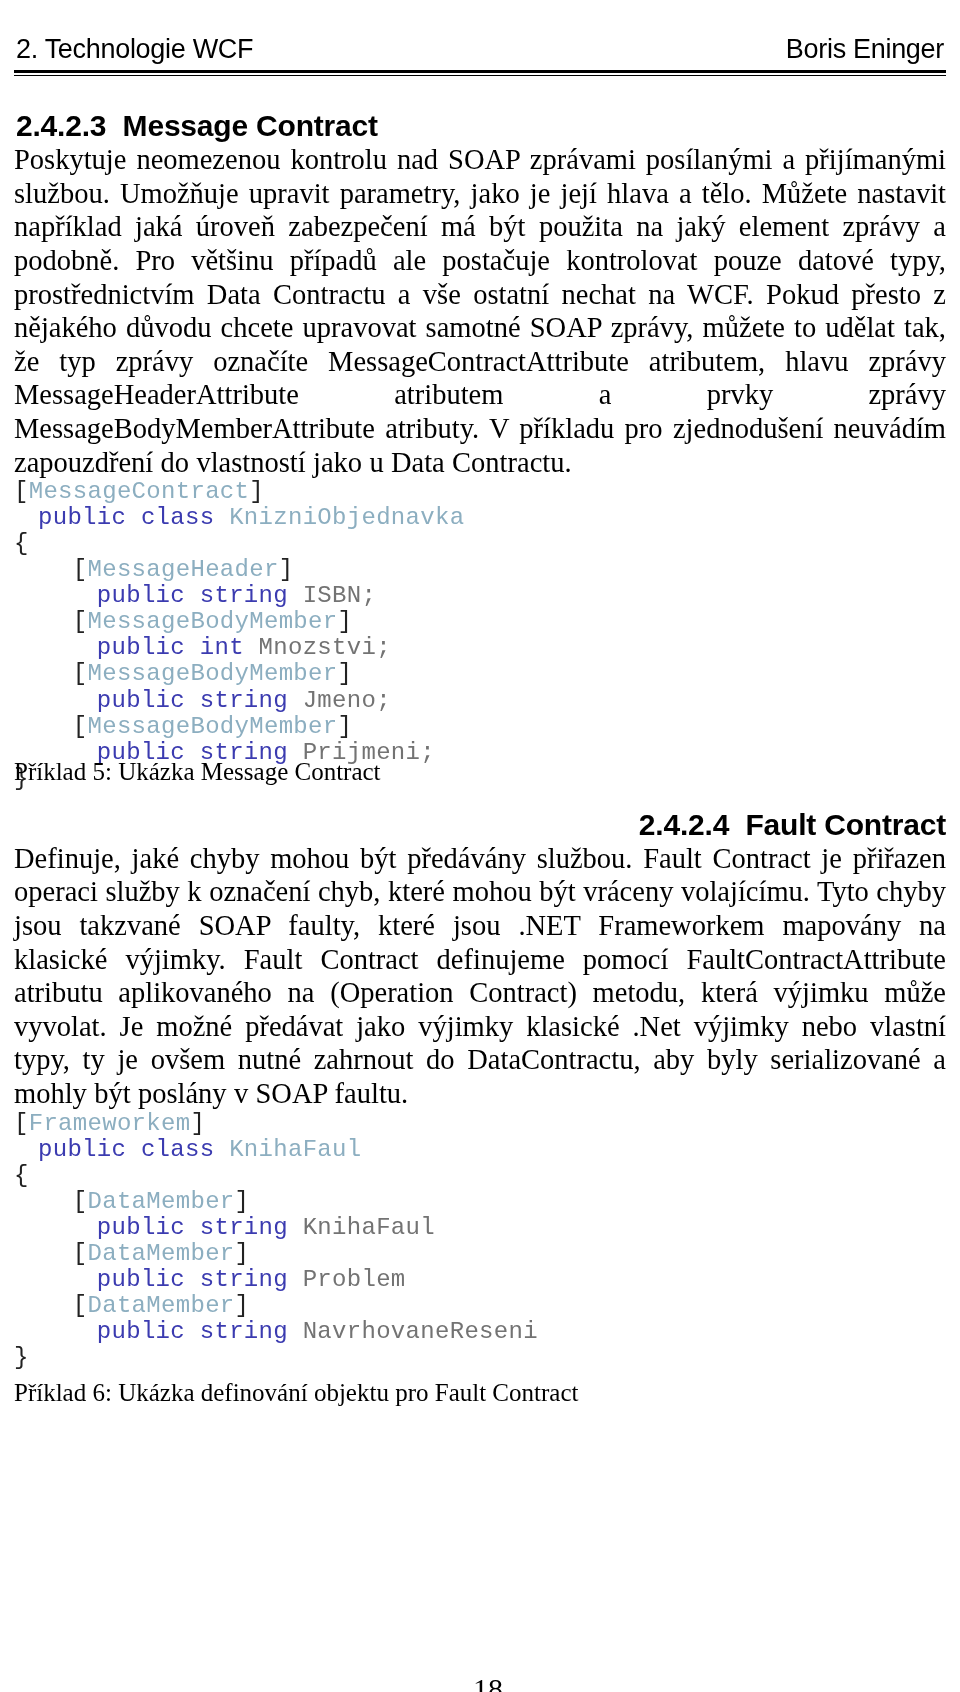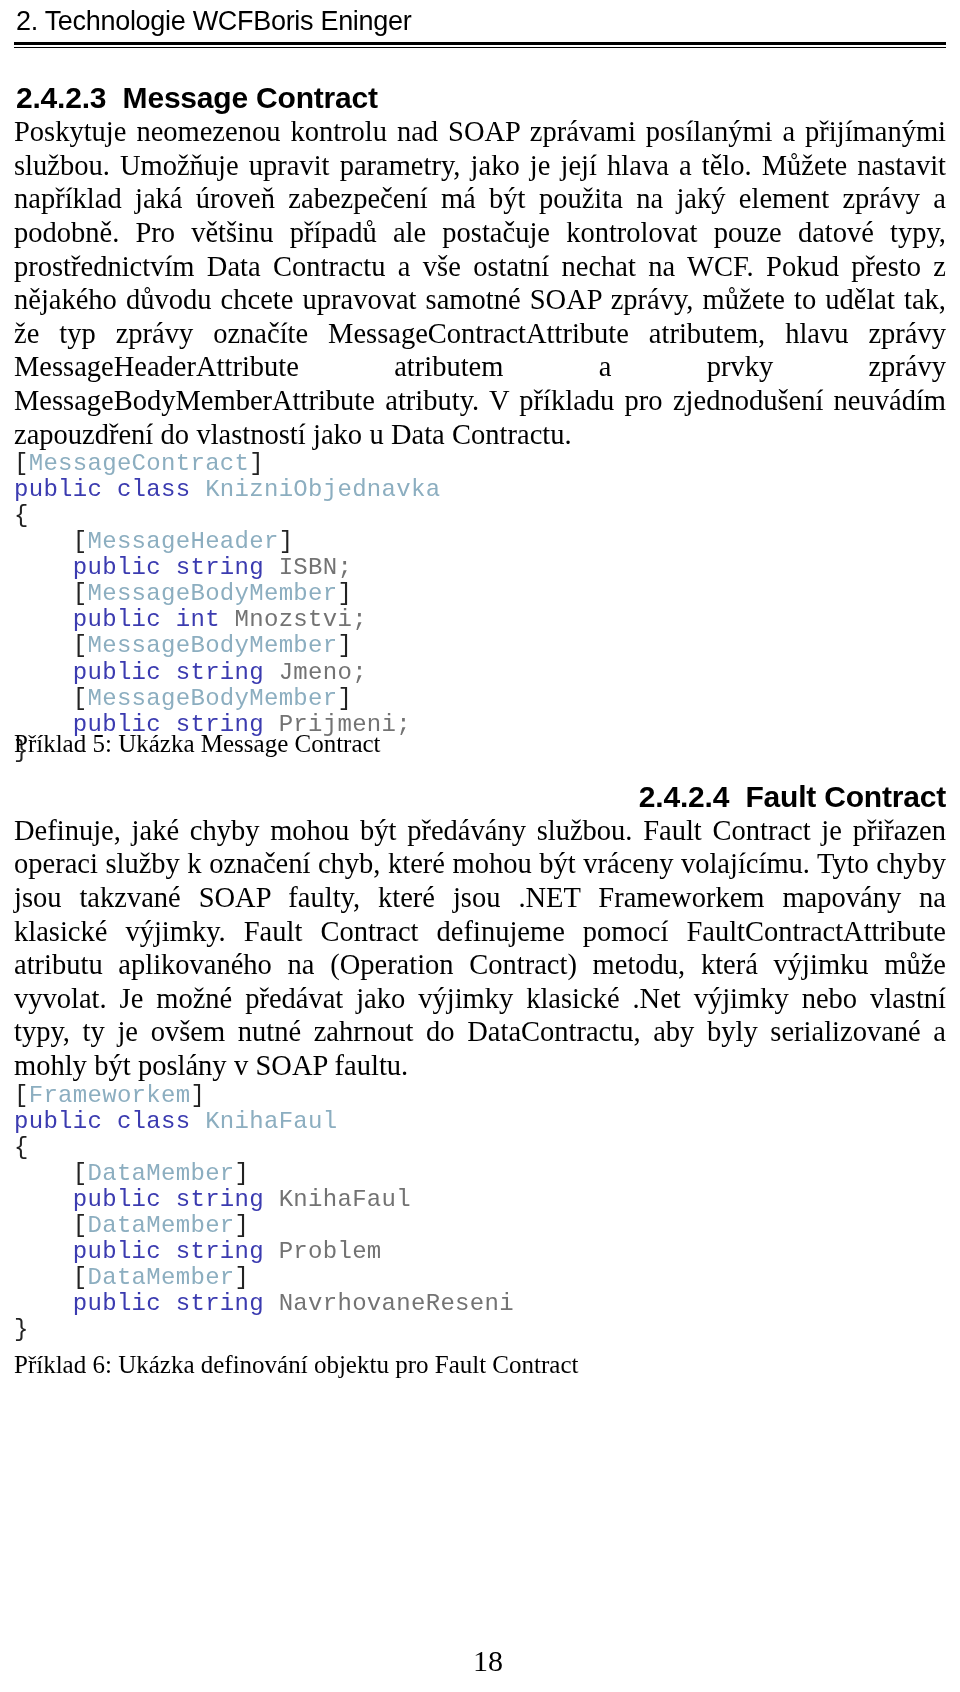--- a/index.html
+++ b/index.html
@@ -20,28 +20,29 @@
     position: relative;
     width: 960px;
     height: 1692px;
     box-sizing: border-box;
     padding: 0 14px;
   }
 
   
   .running-header {
     display: flex;
-    justify-content: flex-start;
+    justify-content: space-between;
     align-items: baseline;
     font-family: "Liberation Sans", "DejaVu Sans", sans-serif;
     font-size: 27px;
     letter-spacing: -0.3px;
     padding-top: 6px;
     padding-left: 2px;
     padding-right: 2px;
+    margin-top: 28px;
   }
   .header-rule {
     margin-top: 5px;
     border-top: 3px solid #000;
     border-bottom: 1px solid #000;
     height: 2px;
     box-sizing: content-box;
   }
 
   
@@ -79,21 +80,21 @@
     line-height: 1.085;
     margin: 0;
     padding: 0;
     white-space: pre;
     color: #000000;
     letter-spacing: 0.3px;
   }
   .code-1 { margin-top: 34px; }
   .code-2 { margin-top: 34px; }
   .tok-attr { color: #8CAEC0; }
-  .tok-kw   { color: #3B3BB0; }
+  .tok-kw   { color: #3B3BB0; margin-left: 24px; }
   .tok-type { color: #8CAEC0; }
   .tok-id   { color: #737373; }
   .tok-punct{ color: #222222; }
 
   
   .caption {
     font-size: 25px;
     text-align: left;
     margin: 0;
     padding: 0;

